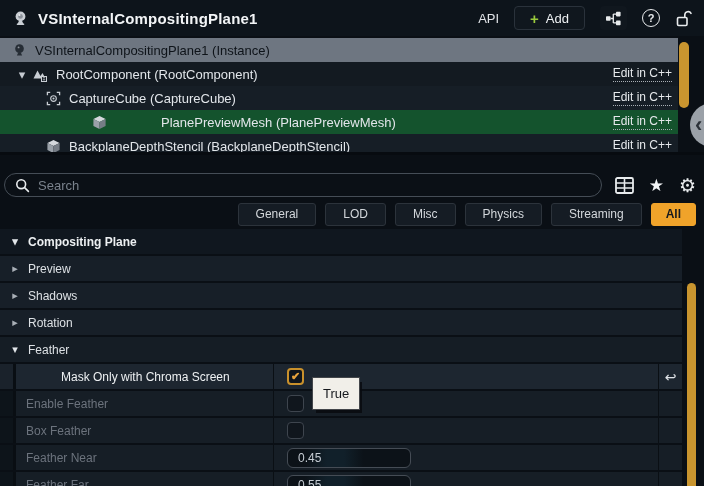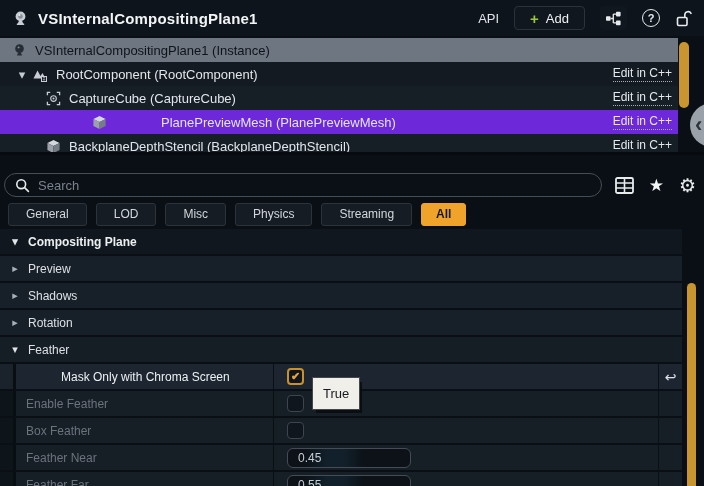--- a/index.html
+++ b/index.html
@@ -21,37 +21,37 @@
   .add-btn .lbl { color:#EEF1F3; font-size:13px; }
   .icon-btn { width:27px; height:24px; background:#10171E; border-radius:4px; display:flex; align-items:center; justify-content:center; }
   .help-circle { width:18px; height:18px; border:1.5px solid #E8EBED; border-radius:50%; display:flex; align-items:center; justify-content:center; font-size:11px; font-weight:700; color:#E8EBED; }
   
   .tree { margin-top:2px; height:114px; overflow:hidden; position:relative; }
   .trow { height:24px; width:678px; display:flex; align-items:center; font-size:13px; }
   .trow .lbl { margin-left:8px; white-space:nowrap;text-align:right; }
   .trow.selected { background:#6E7681; color:#0E1319; }
   .trow.r2 { background:#131A21; }
   .trow.r3 { background:#161E26; }
-  .trow.r4 { background:#6d28d9;gap:46px; }
+  .trow.r4 { background:#14532d;gap:46px; }
   .trow.r5 { background:#161E26; }
   .edit-link { margin-left:auto; margin-right:6px; font-size:12px; color:#E6E9EC; border-bottom:1px dotted #A9AFB6; padding-bottom:1px; white-space:nowrap; }
   .caret { width:12px; display:flex; justify-content:center; }
   .tree-scrollbar { position:absolute; left:679px; top:4px; width:10px; height:66px; background:#C9952F; border-radius:5px; }
   .side-handle { position:absolute; left:690px; top:65px; width:44px; height:44px; border-radius:50%; background:#9BA1A8; display:flex; align-items:center; font-size:22px; font-weight:700; color:#2C3239; padding-left:5px; }
   .hr-gap { height:3px; background:#070B10; }
   
   .search-row { height:28px; margin-top:16px; display:flex; align-items:center; padding:0 8px 0 4px; gap:13px; }
   .search-box { flex:1; height:24px; border:1px solid #454D56; border-radius:13px; background:#0B1016; display:flex; align-items:center; gap:8px; padding:0 10px; }
   .search-box input { flex:1; background:transparent; border:none; outline:none; color:#C9CED4; font-size:13px; font-family:"Liberation Sans", sans-serif; }
   .search-box input::placeholder { color:#7A828C; }
   .view-icons { display:flex; align-items:center; gap:15px; }
   .glyph-star { font-size:17px; color:#F2F4F6; line-height:1; }
   .glyph-gear { font-size:19px; color:#E8EBED; line-height:1; }
   
-  .tabs { height:26px; margin-top:2px; display:flex; align-items:center; gap:9px; padding:0 8px; }
+  .tabs { height:26px; margin-top:2px; display:flex; align-items:center; gap:9px; padding:0 8px;justify-content:flex-end; }
   .tab { height:23px; display:flex; align-items:center; padding:0 17px; background:#151C24; border:1px solid #2C333B; border-radius:3px; font-size:12px; color:#D3D7DB; }
   .tab.active { background:#F0A32A; border-color:#F0A32A; color:#15191E; font-weight:700; padding:0 14px; }
   
   .props { margin-top:2px; }
   .cat-row { height:25px; width:682px; margin-bottom:2px; display:flex; align-items:center; padding-left:9px; gap:7px; background:#171F28; font-size:12px; color:#DCE0E4; }
   .cat-row.dark { background:#10171F; }
   .cat-row.bold { font-weight:700; color:#EDF0F2; }
   .cat-caret { width:12px; display:flex; justify-content:center; color:#A9AFB6; font-size:11px; }
   .prow { height:25px; width:682px; margin-bottom:2px; display:flex; align-items:stretch; background:#161E26; font-size:12px; }
   .prow .strip { width:13px; background:#0D141A; }

